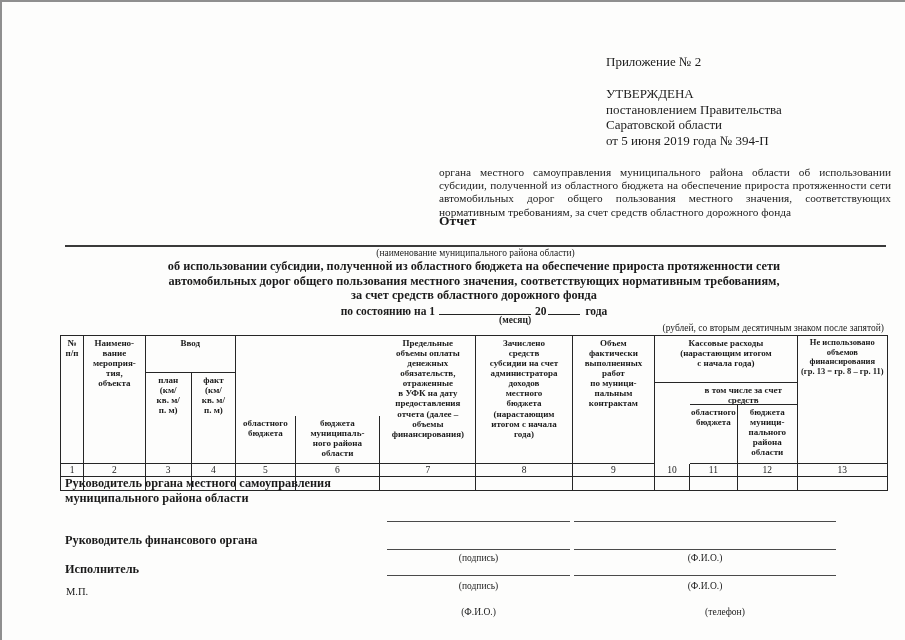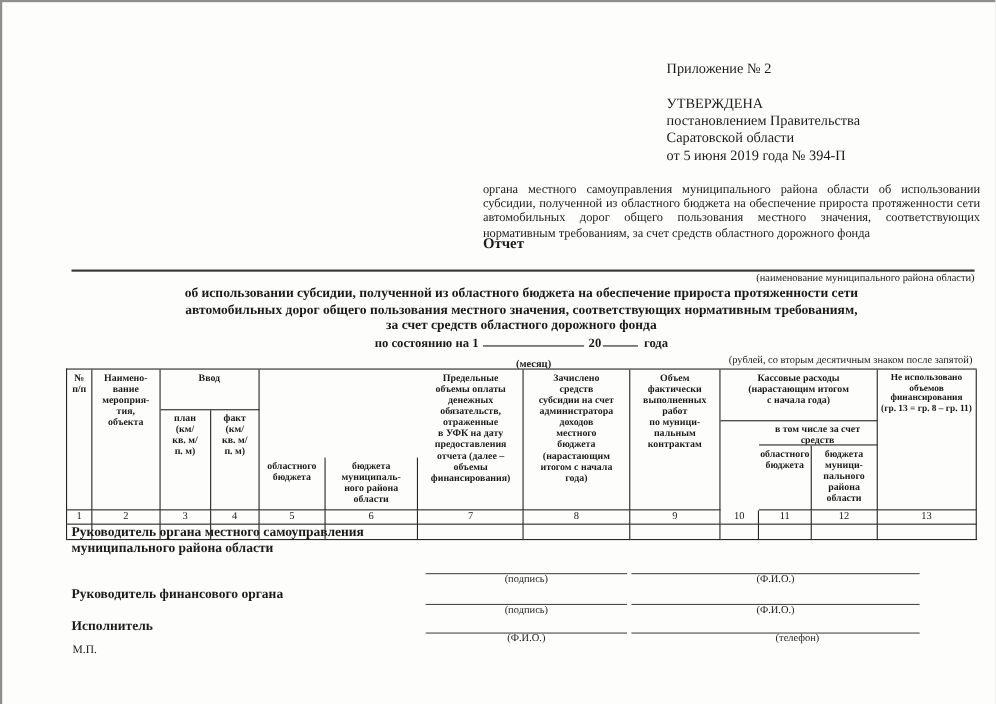--- a/index.html
+++ b/index.html
@@ -22,29 +22,29 @@
 
   
   .appendix{left:604px;top:52px;font-size:13px;}
   .approved{left:604px;top:84px;font-size:13px;line-height:15.5px;}
   .form-label{left:437px;top:151px;width:452px;text-align:center;font-size:11.5px;}
   .form-desc{left:437px;top:164px;width:452px;font-size:11.3px;line-height:13.2px;}
   .report-title{left:437px;top:211px;font-size:13.5px;}
 
   
   .name-rule{left:63px;top:243px;width:821px;border-top:2px solid #3a3a3a;height:0;}
-  .name-caption{left:63px;top:246px;width:821px;font-size:9.5px;text-align:right;}
+  .name-caption{left:63px;top:246px;width:821px;font-size:9.5px;}
 
   
   .subject{left:58px;top:257px;width:828px;font-size:12.3px;line-height:14.5px;}
   .asof{left:58px;top:301px;width:828px;font-size:11.5px;}
   .blank{display:inline-block;border-bottom:1.2px solid #222;height:11px;vertical-align:baseline;}
   .month-blank{width:92px;margin:0 4px;position:relative;}
   .year-blank{width:32px;margin:0 3px 0 1px;}
-  .month-caption{position:absolute;left:0;right:0;top:24px;text-align:center;font-size:9.5px;font-weight:bold;font-style:normal;}
+  .month-caption{position:absolute;left:0;right:0;top:12px;text-align:right;font-size:9.5px;font-weight:bold;font-style:normal;}
   .units-note{right:21px;top:321px;font-size:9.5px;}
 
   
   .tbl{
     left:58px;top:333px;width:828px;
     display:grid;
     grid-template-columns:24fr 64fr 48fr 46fr 62fr 88fr 100fr 100fr 86fr 36fr 50fr 62fr 94fr;
     grid-template-rows:37px 10px 22px 11px 48px 13px 14px;
     border-top:1.5px solid #262626;
     border-left:1.5px solid #262626;
@@ -61,21 +61,21 @@
     font-weight:bold;
     box-sizing:border-box;
   }
   .tbl .num{font-weight:normal;font-size:9.5px;padding-top:0;line-height:12px;}
   .tbl .empty{padding:0;}
   .tbl .small{font-size:8.5px;}
 
   
   .sig-label{left:63px;font-size:12.3px;line-height:15px;}
   .sig-line{border-top:1.5px solid #4a4a4a;height:0;}
-  .sig-cap{font-size:9.5px;text-align:center;}
+  .sig-cap{font-size:9.5px;text-align:center;margin-top:31px;}
   .mp{left:64px;top:584px;font-size:10.5px;}
 </style>
 </head>
 <body>
 
 <div class="page">
 
   <div class="abs appendix">Приложение № 2</div>
   <div class="abs approved">
     <div>УТВЕРЖДЕНА</div>

